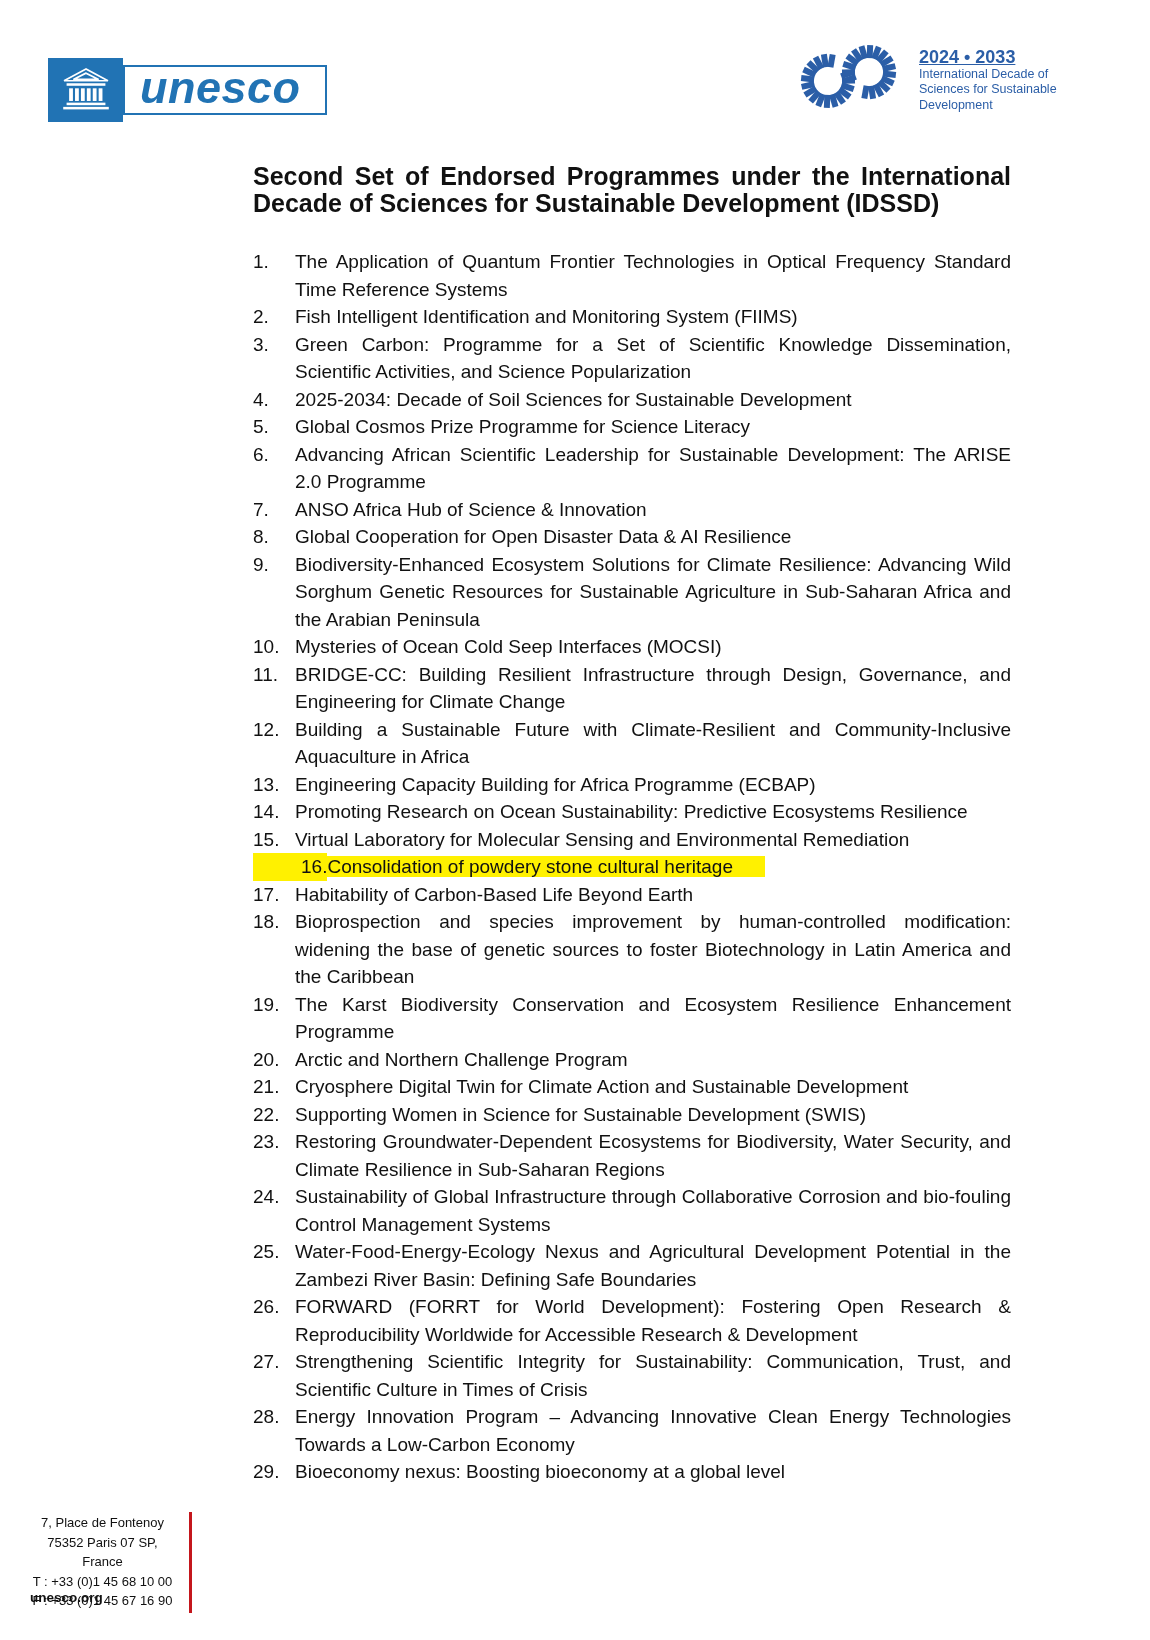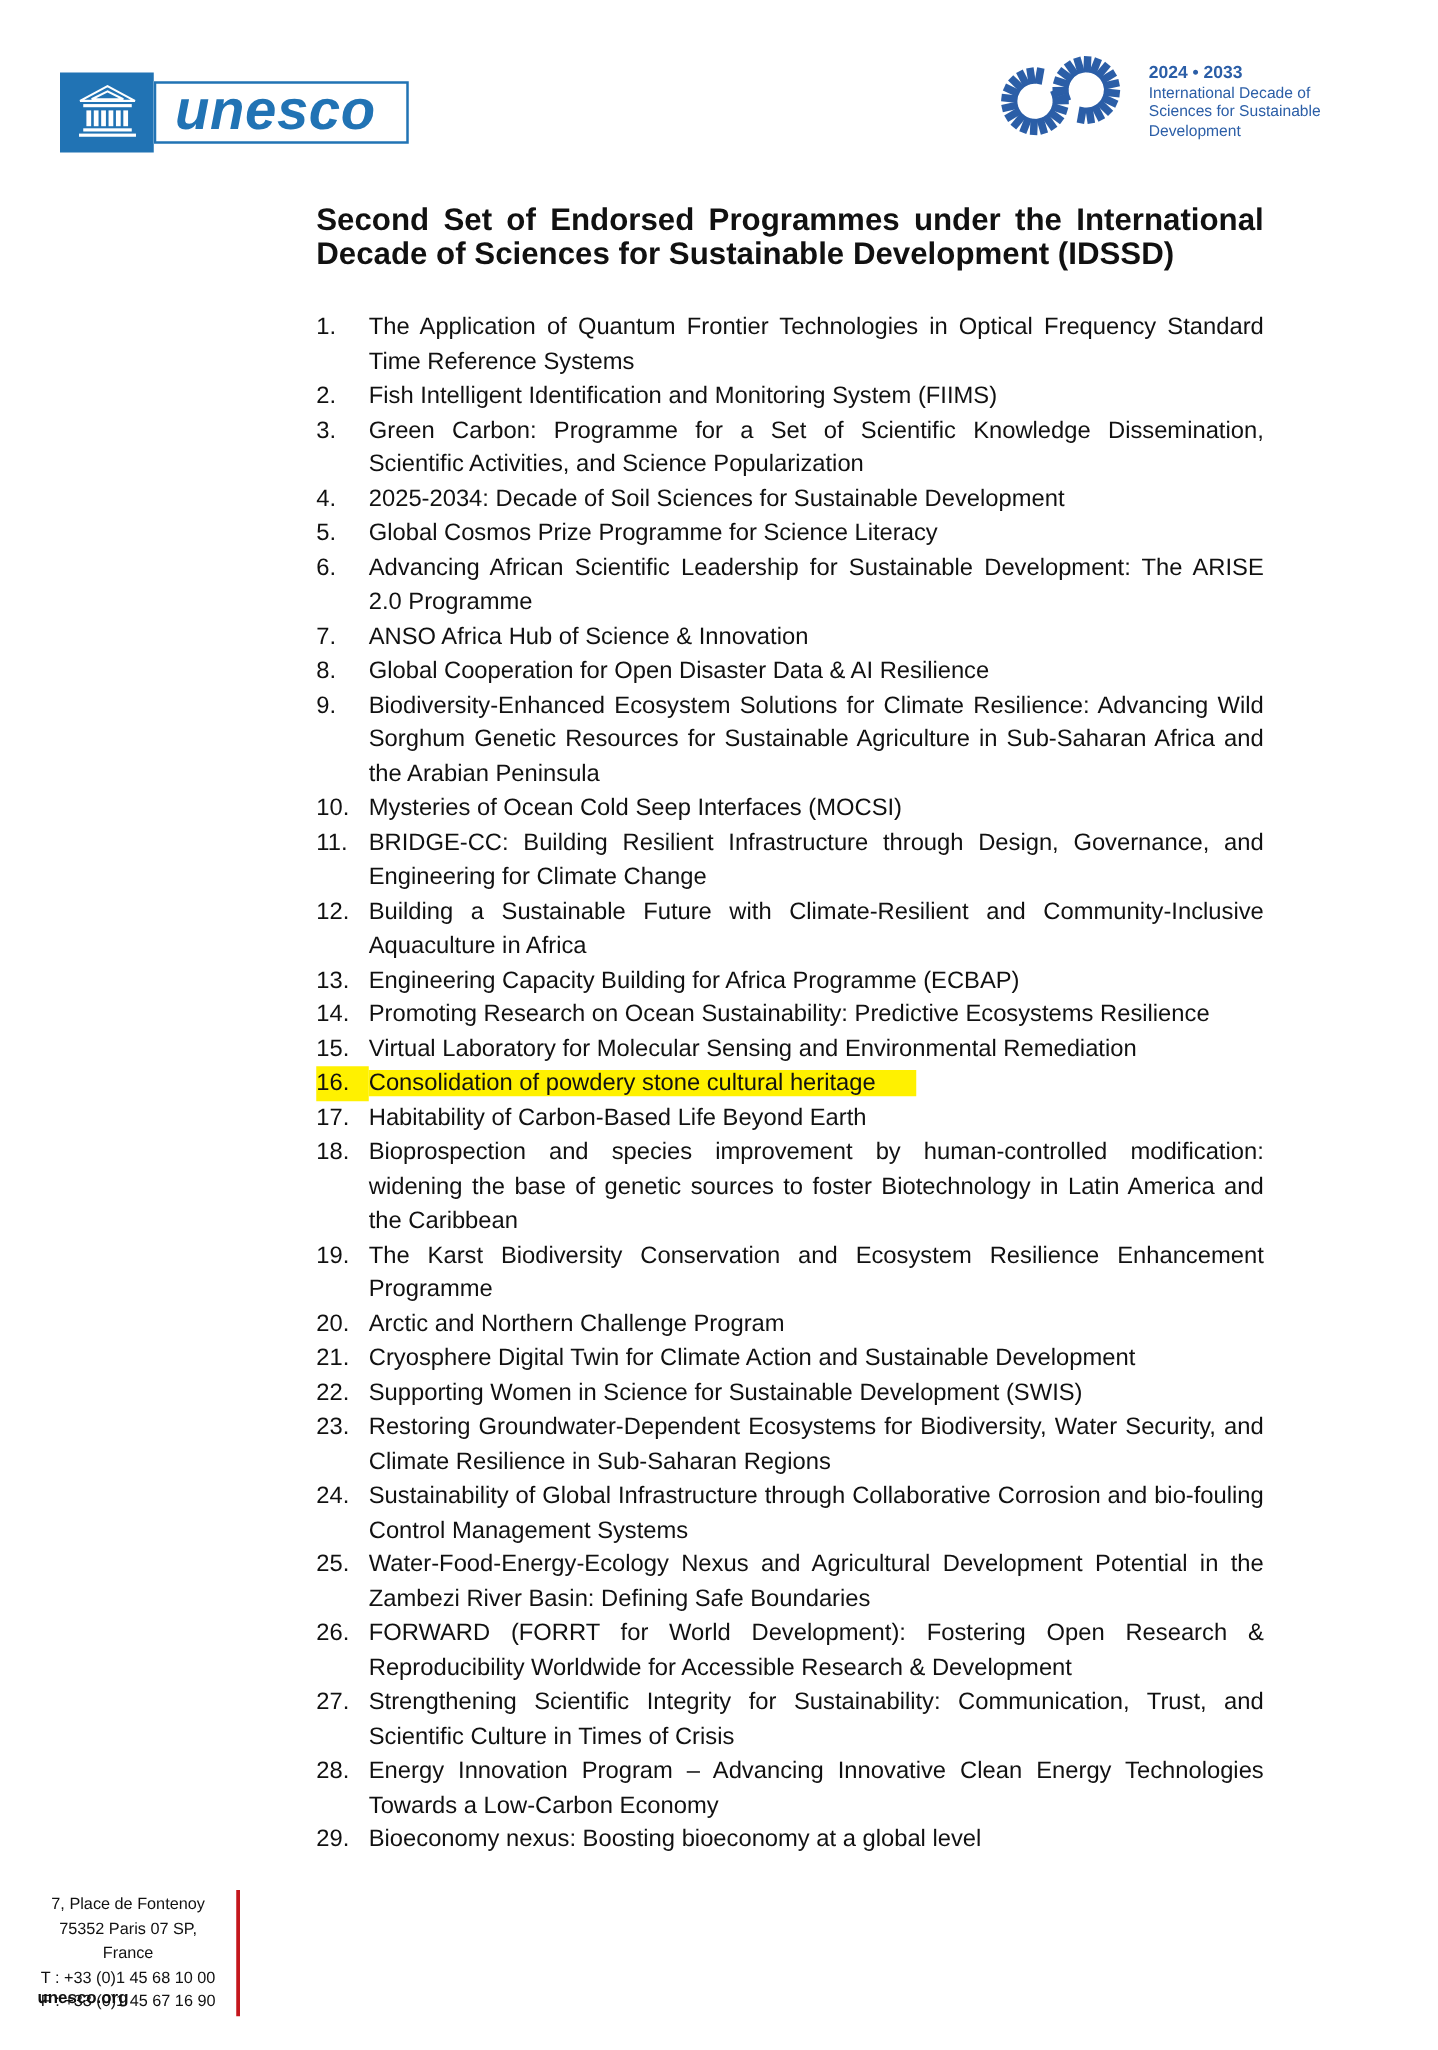--- a/index.html
+++ b/index.html
@@ -71,22 +71,23 @@
   .idssd-rays{flex:0 0 auto;}
   .idssd-text{
     margin-left:9px;
     margin-top:16px;
     color:var(--idssd-blue);
     font-size:12.5px;
     line-height:15.5px;
   }
   .idssd-years{
     font-weight:bold;
-    font-size:14px;
+    font-size:18px;
     margin-bottom:1px;
+    text-decoration:underline;
   }
 
   
   .content{
     position:absolute;
     left:253px;
     top:163px;
     width:758px;
   }
   h1.doc-title{
@@ -107,20 +108,21 @@
   }
   ol.programmes .num{
     flex:0 0 42px;
   }
   ol.programmes .txt{
     flex:1 1 auto;
     text-align:justify;
   }
   ol.programmes li.hl .num{
     background:var(--hl);
+    padding-left:48px;
   }
   ol.programmes li.hl .txt-inner{
     background:var(--hl);
     padding-right:32px;
   }
 
   
   .footer-address{
     position:absolute;
     left:30px;

